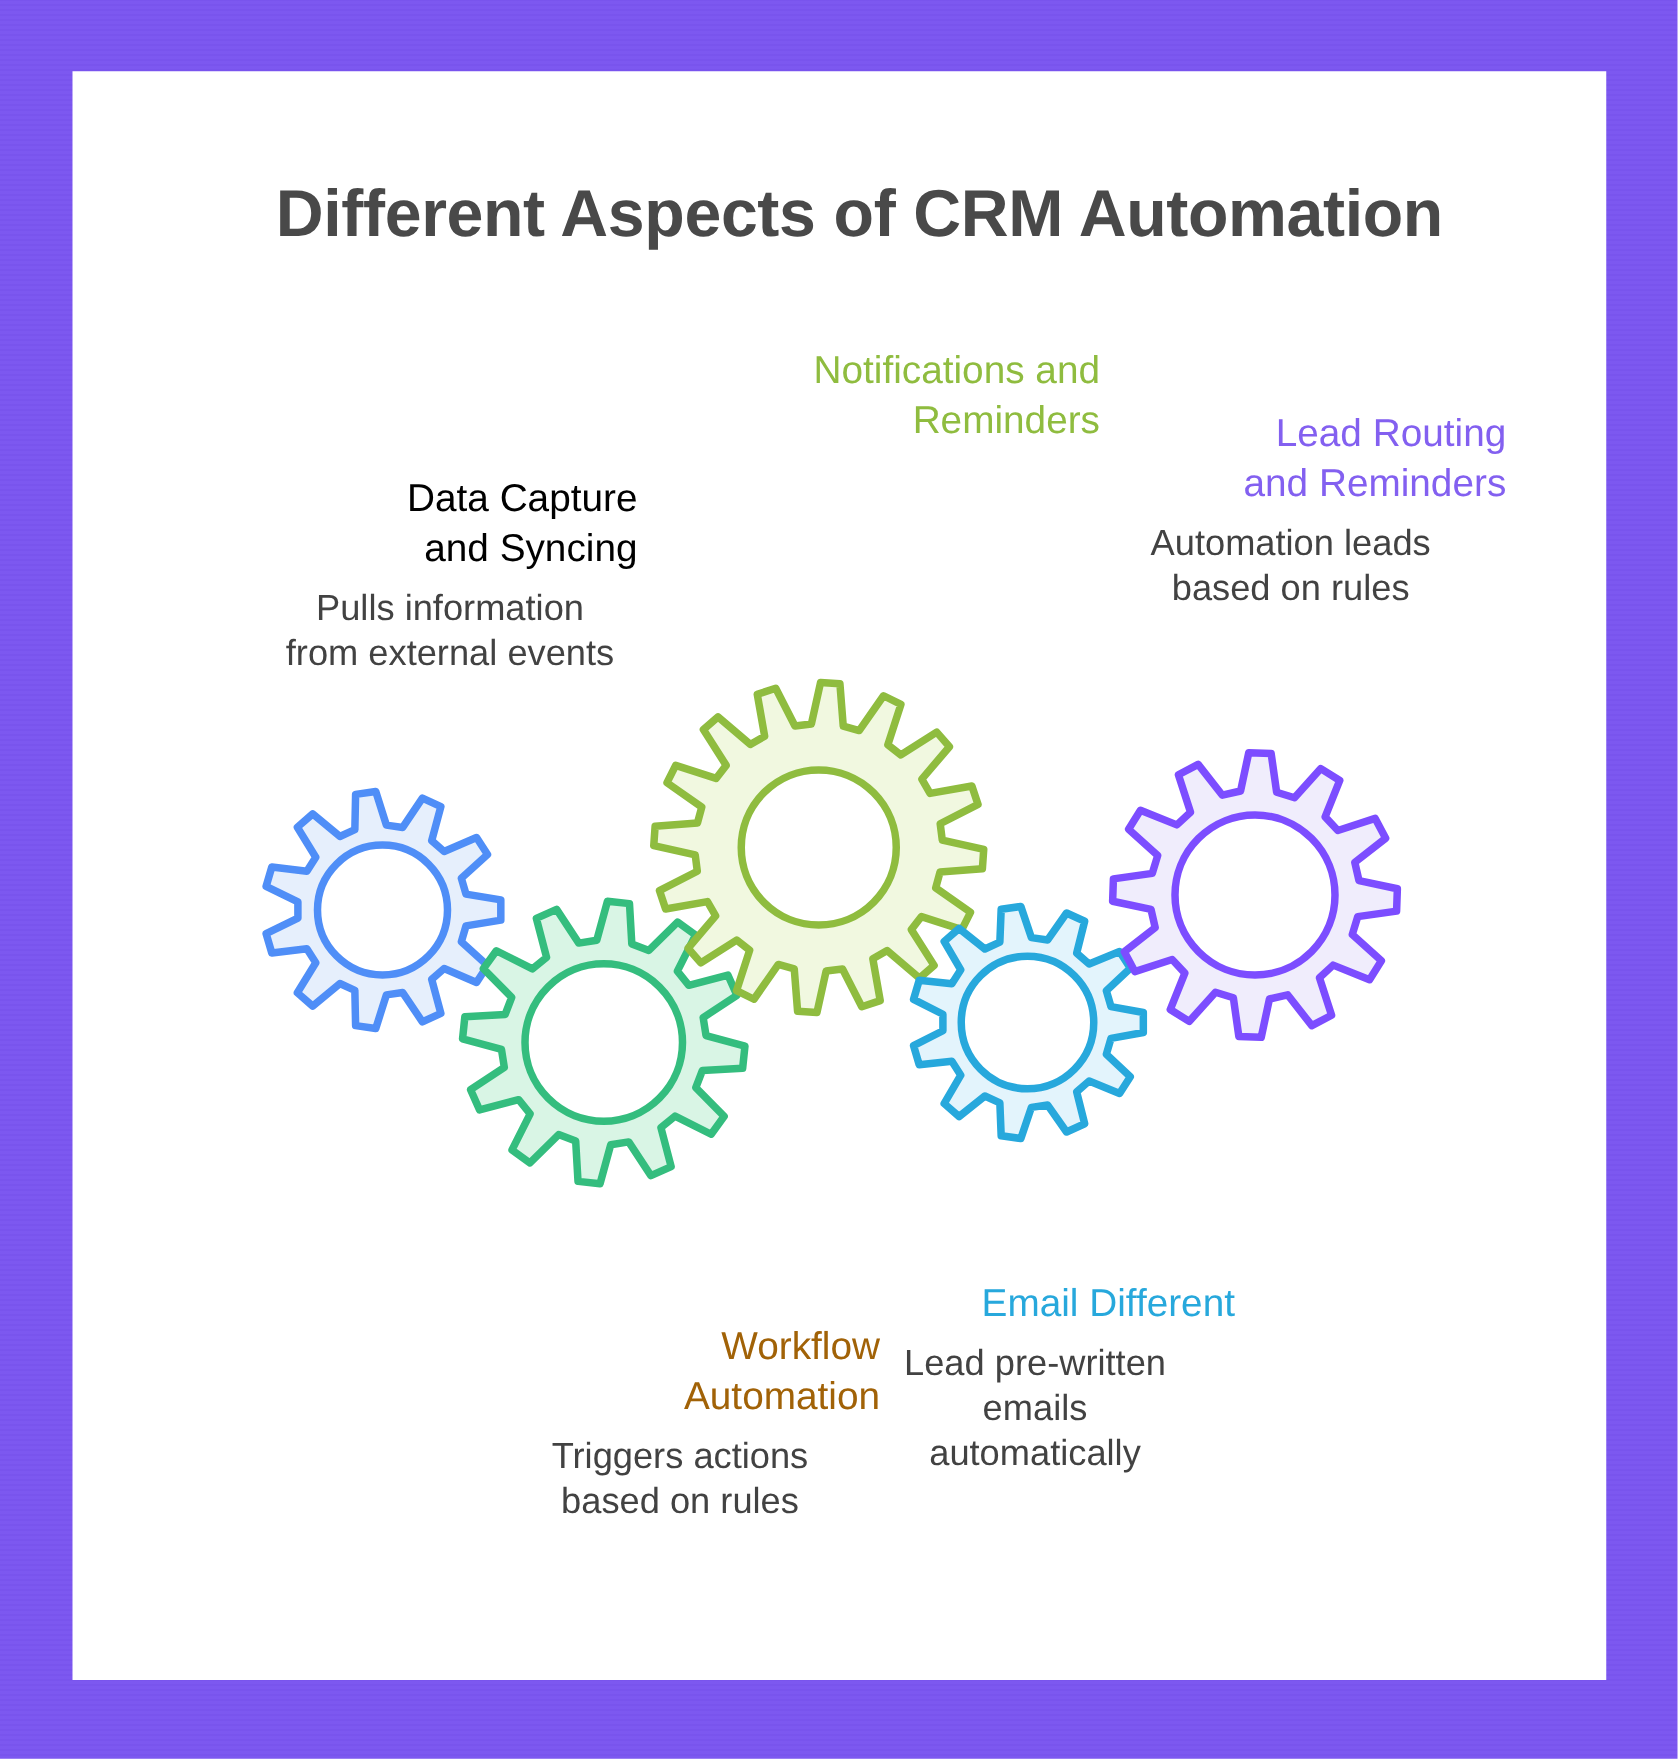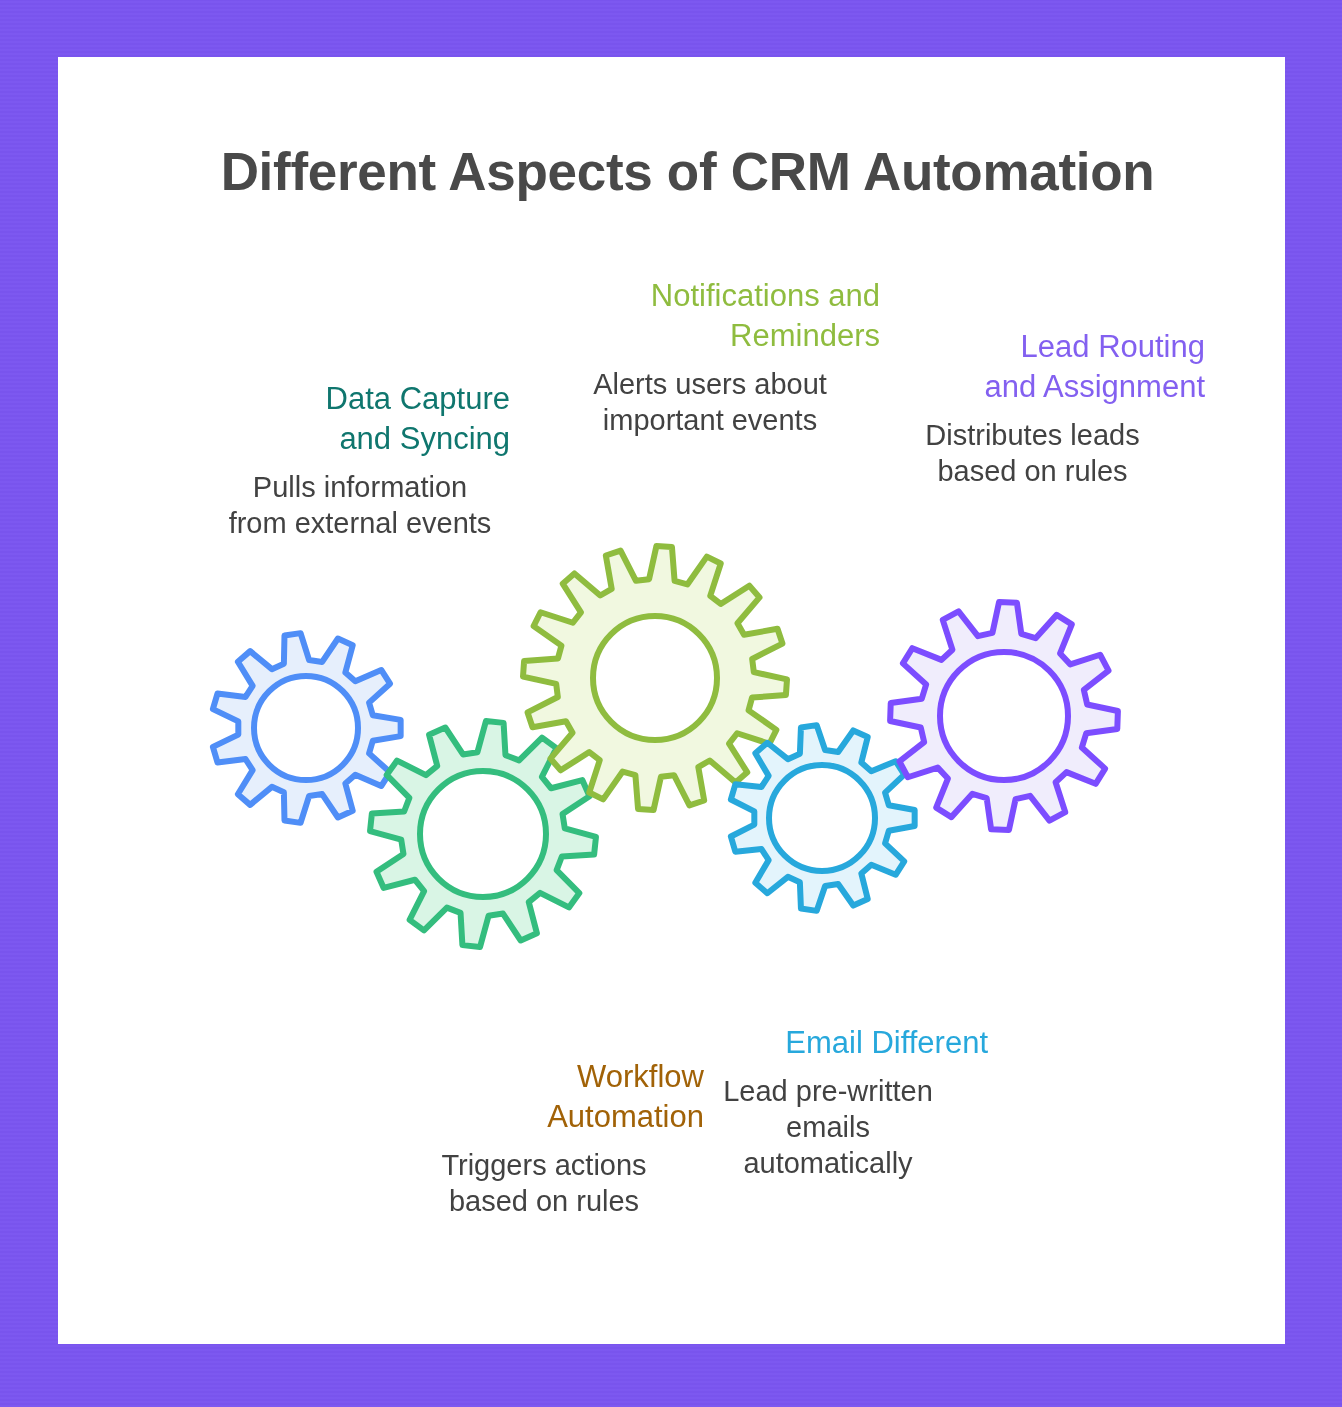--- a/index.html
+++ b/index.html
@@ -98,37 +98,35 @@
           <circle cx="764" cy="761" r="53" fill="#ffffff" stroke="#27a8dc" stroke-width="6"></circle>
         </g>
         <g>
           <path d="M 1059.89 654.03 L 1059.27 671.91 L 1028.19 676.32 L 1023.83 690.60 L 1047.12 711.64 L 1037.64 726.81 L 1008.52 715.10 L 997.60 725.28 L 1007.25 755.15 L 991.46 763.54 L 972.10 738.84 L 957.55 742.20 L 950.97 772.89 L 933.09 772.27 L 928.68 741.19 L 914.40 736.83 L 893.36 760.12 L 878.19 750.64 L 889.90 721.52 L 879.72 710.60 L 849.85 720.25 L 841.46 704.46 L 866.16 685.10 L 862.80 670.55 L 832.11 663.97 L 832.73 646.09 L 863.81 641.68 L 868.17 627.40 L 844.88 606.36 L 854.36 591.19 L 883.48 602.90 L 894.40 592.72 L 884.75 562.85 L 900.54 554.46 L 919.90 579.16 L 934.45 575.80 L 941.03 545.11 L 958.91 545.73 L 963.32 576.81 L 977.60 581.17 L 998.64 557.88 L 1013.81 567.36 L 1002.10 596.48 L 1012.28 607.40 L 1042.15 597.75 L 1050.54 613.54 L 1025.84 632.90 L 1029.20 647.45 Z" fill="#f0edfc" stroke="#7c4dff" stroke-width="6" stroke-linejoin="round"></path>
           <circle cx="946" cy="659" r="64" fill="#ffffff" stroke="#7c4dff" stroke-width="6"></circle>
         </g>
       </g>
   </svg>
 
   <div class="label-block" style="left:152px; top:322px; width:300px;">
-    <div class="label-heading" style="color:#0f766e">Data Capture
+    <div class="label-heading" style="color:#000000">Data Capture
 and Syncing</div>
     <div class="label-desc">Pulls information
 from external events</div>
   </div>
 
   <div class="label-block" style="left:482px; top:219px; width:340px;">
     <div class="label-heading" style="color:#8fbc3f">Notifications and
 Reminders</div>
-    <div class="label-desc">Alerts users about
-important events</div>
   </div>
 
   <div class="label-block" style="left:802px; top:270px; width:345px;">
     <div class="label-heading" style="color:#8360f0">Lead Routing
-and Assignment</div>
-    <div class="label-desc">Distributes leads
+and Reminders</div>
+    <div class="label-desc">Automation leads
 based on rules</div>
   </div>
 
   <div class="label-block" style="left:326px; top:1000px; width:320px;">
     <div class="label-heading" style="color:#a16207">Workflow
 Automation</div>
     <div class="label-desc">Triggers actions
 based on rules</div>
   </div>
 

